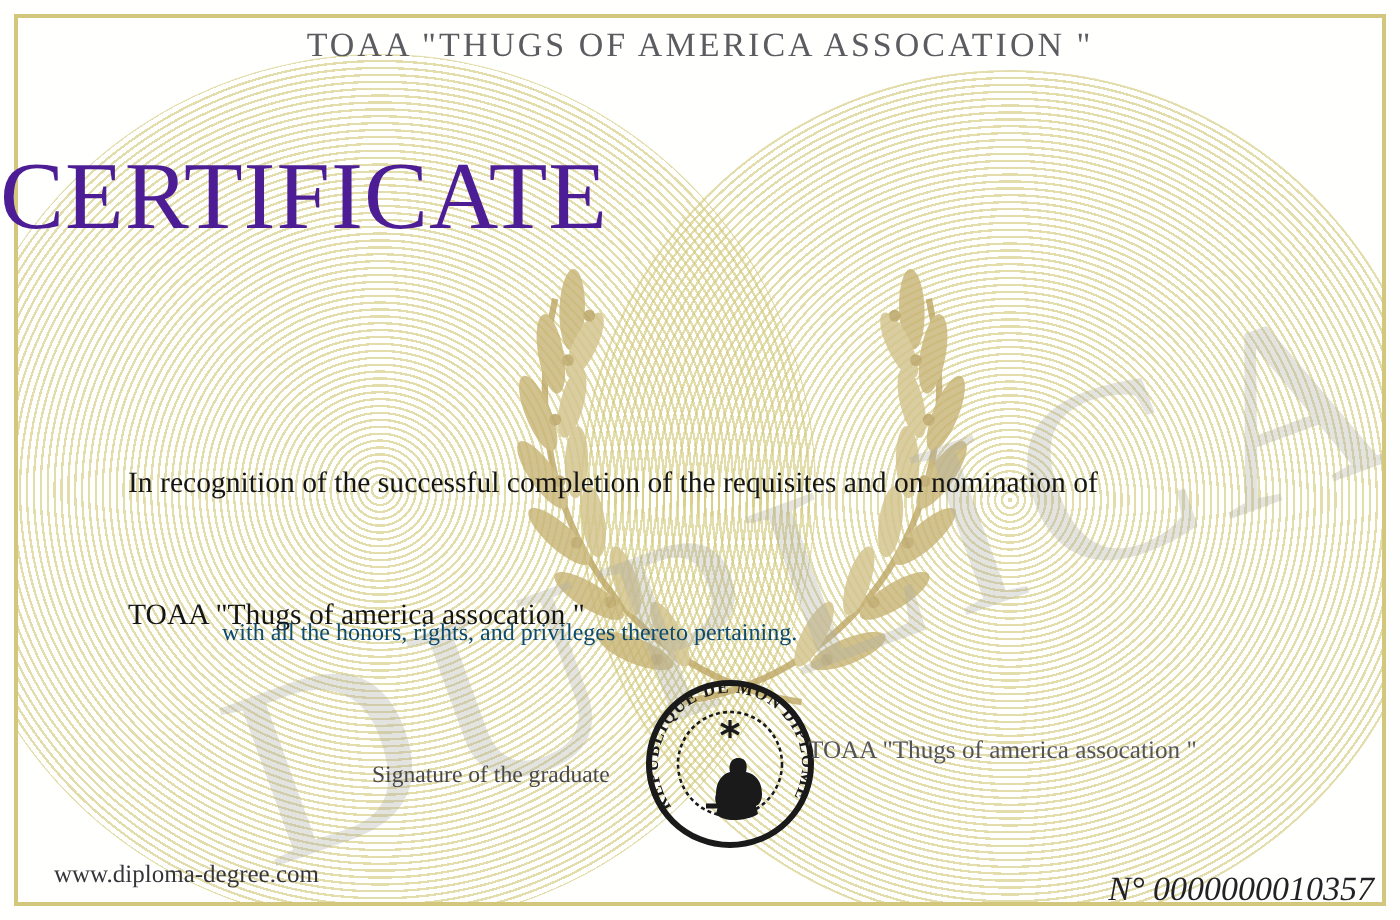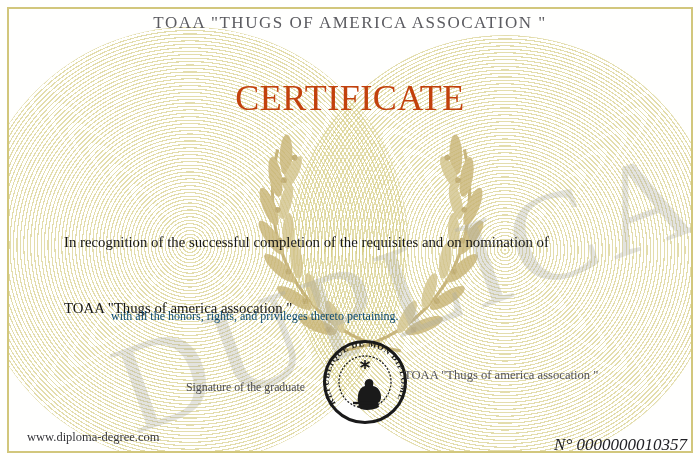--- a/index.html
+++ b/index.html
@@ -21,22 +21,22 @@
 
   .watermark{position:absolute;left:111px;top:321px;font-size:128px;line-height:1;
     letter-spacing:8px;color:rgba(174,174,166,0.35);font-weight:normal;
     transform:rotate(-20deg);transform-origin:0 50%;white-space:nowrap;user-select:none;}
 
   .border-frame{position:absolute;left:7px;top:7px;right:7px;bottom:7px;
     border:2px solid #d2c77c;pointer-events:none;}
 
   .header-title{position:absolute;top:13px;left:0;width:100%;text-align:center;
     font-size:17px;letter-spacing:1.5px;color:#5b5b60;}
-  .big-title{position:absolute;top:76px;left:0;width:100%;text-align:center;
-    font-size:36px;line-height:45px;letter-spacing:0.5px;color:#c2410c;}
+  .big-title{position:absolute;top:76px;left:0;width:100%;
+    font-size:48px;line-height:45px;letter-spacing:0.5px;color:#4c1d95;}
   .body-text{position:absolute;left:64px;top:186px;font-size:14.8px;line-height:22.3px;
     color:#151515;white-space:pre;}
   .closing-line{position:absolute;left:111px;top:309px;font-size:12px;color:#0c4a6e;}
   .sig-label{position:absolute;left:159px;top:380px;font-size:11.8px;color:#47474c;padding-left:27px;}
   .issuer-name{position:absolute;left:404px;top:368px;font-size:12.6px;color:#53535a;}
   .website{position:absolute;left:27px;top:430px;font-size:12.5px;color:#35353a;}
   .serial{position:absolute;right:13px;top:435px;font-size:17px;color:#222226;font-style:italic;}
   .seal{position:absolute;left:320px;top:337px;}
 </style>
 </head>

